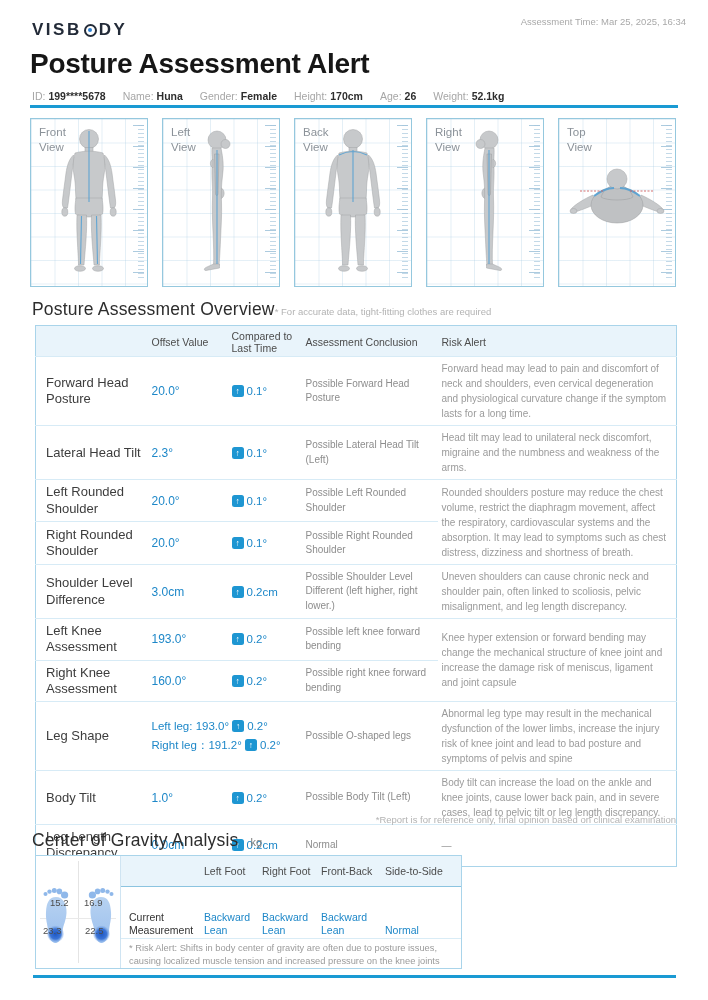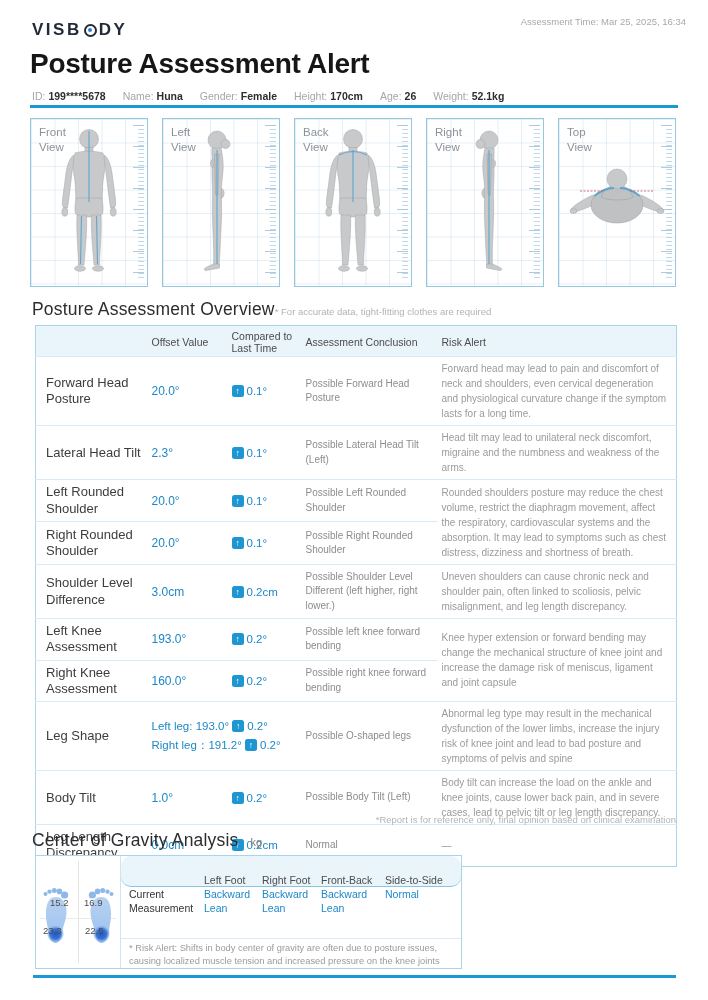--- a/index.html
+++ b/index.html
@@ -77,24 +77,24 @@
       border:1px solid #a9d4ea; background:#fff; }
   .cog .feet { position:absolute; left:0; top:0; width:85px; height:112px;
       border-right:1px solid #cfe4f2; }
   .feet .divv { position:absolute; left:42px; top:5px; bottom:5px; width:1px; background:#e4e4e4; }
   .feet .divh { position:absolute; left:4px; right:4px; top:62px; height:1px; background:#e9e9e9; }
   .feet svg { position:absolute; left:0; top:26px; }
   .feet .num { position:absolute; font-size:9.5px; color:#4d4d4d; z-index:2; }
   .feet .n-lf { left:14px;  top:41px; } .feet .n-rf { left:48px; top:41px; }
   .feet .n-lb { left:7px;  top:69px; } .feet .n-rb { left:49px; top:69px; }
   .cog .chead { position:absolute; left:85px; right:0; top:0; height:31px; background:#e9f4fb;
-      border-bottom:1.5px solid #8cc4e0; display:flex; align-items:flex-end; font-size:10.5px;
-      color:#4c4c4c;border-radius:10px; }
+      border-bottom:1.5px solid #8cc4e0; display:flex; align-items:center; font-size:10.5px;
+      color:#4c4c4c; }
   .cog .crow { position:absolute; left:85px; right:0; top:32px; height:51px; display:flex;
-      align-items:flex-start; border-bottom:1px solid #d9ecf6; }
+      align-items:flex-end; border-bottom:1px solid #d9ecf6; }
   .cc0{width:83px; padding-left:8px;} .cc1{width:58px;} .cc2{width:59px;}
   .cc3{width:64px;} .cc4{width:74px;}
   .crow .cc0 { font-size:10.5px; color:#333; line-height:1.3; }
   .crow .cv { font-size:10.5px; color:#1d87c8; line-height:1.3; }
   .cog .cnote { position:absolute; left:93px; right:8px; top:86px; font-size:9.3px;
       color:#9b9b9b; line-height:1.45; }
   
   .sil { fill:#c7c9cb; stroke:#a3a5a7; stroke-width:.5; }
   .sil2 { fill:#bfc1c3; stroke:#9b9d9f; stroke-width:.5; }
   .bluline { stroke:#4f9fd4; stroke-width:1.1; fill:none; opacity:.85; }

